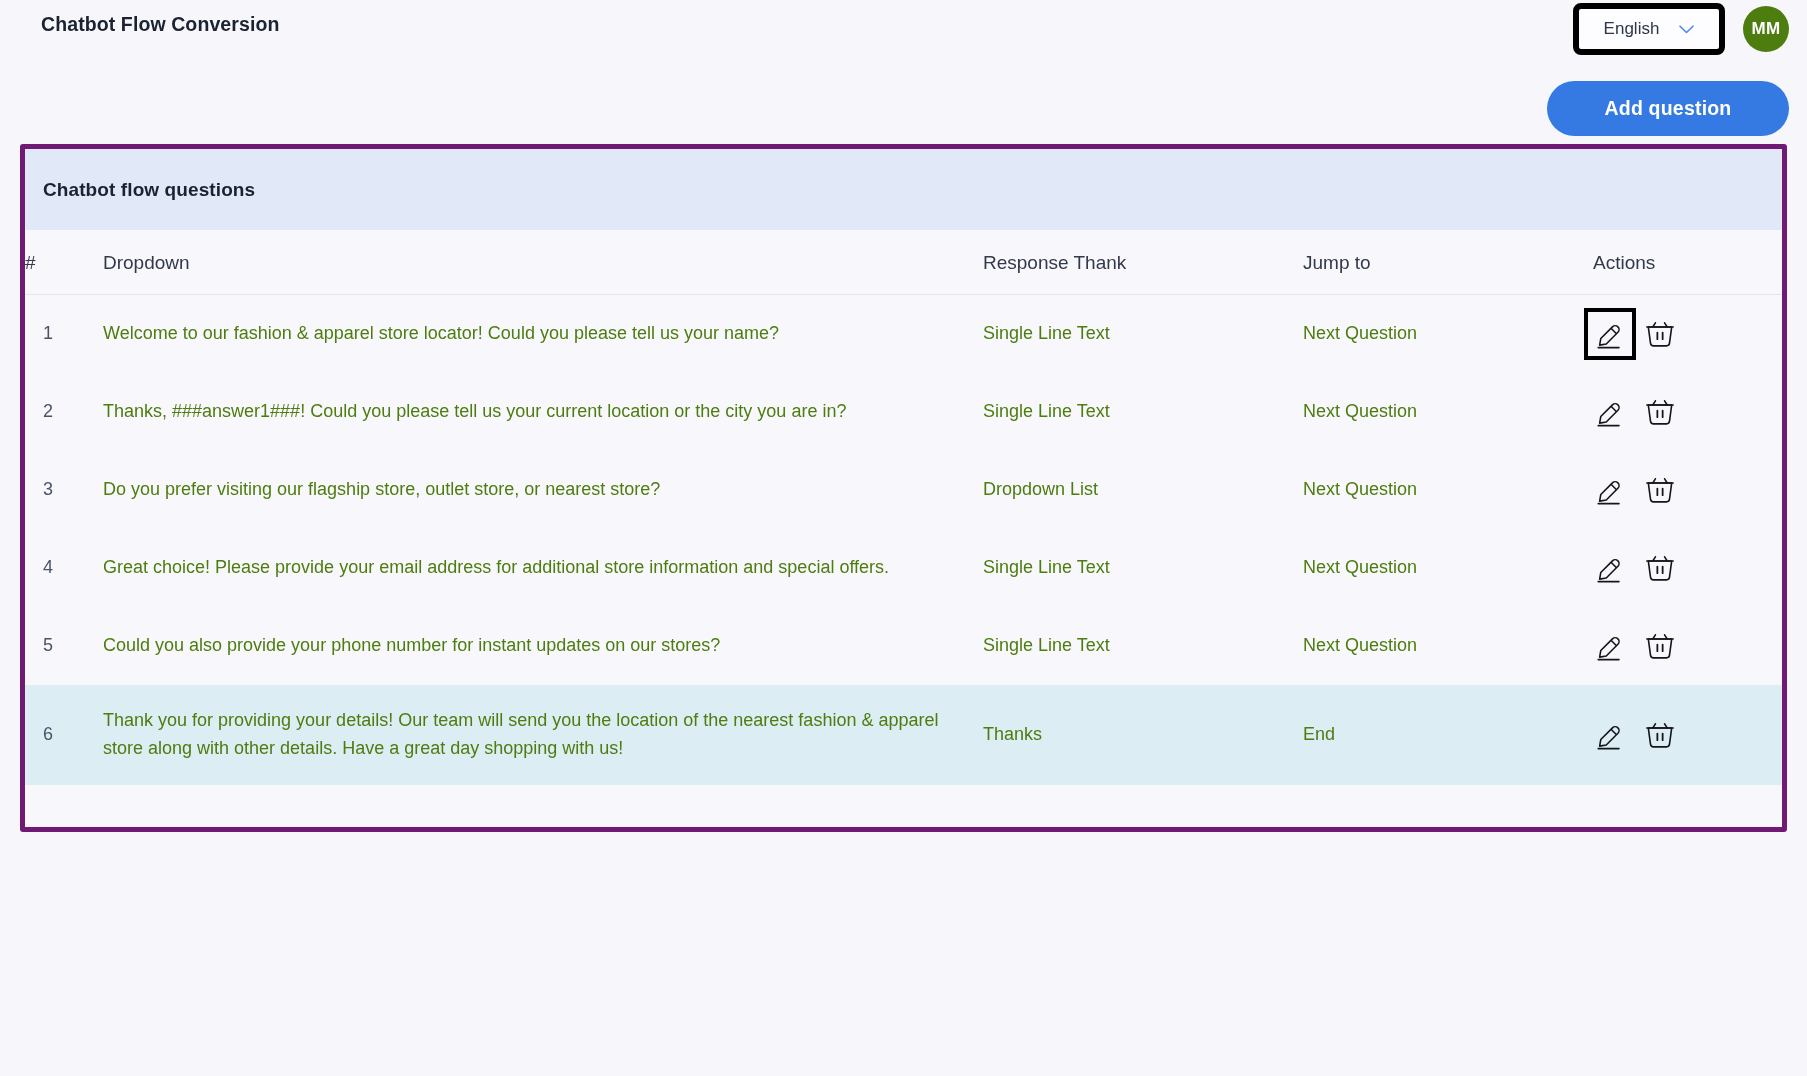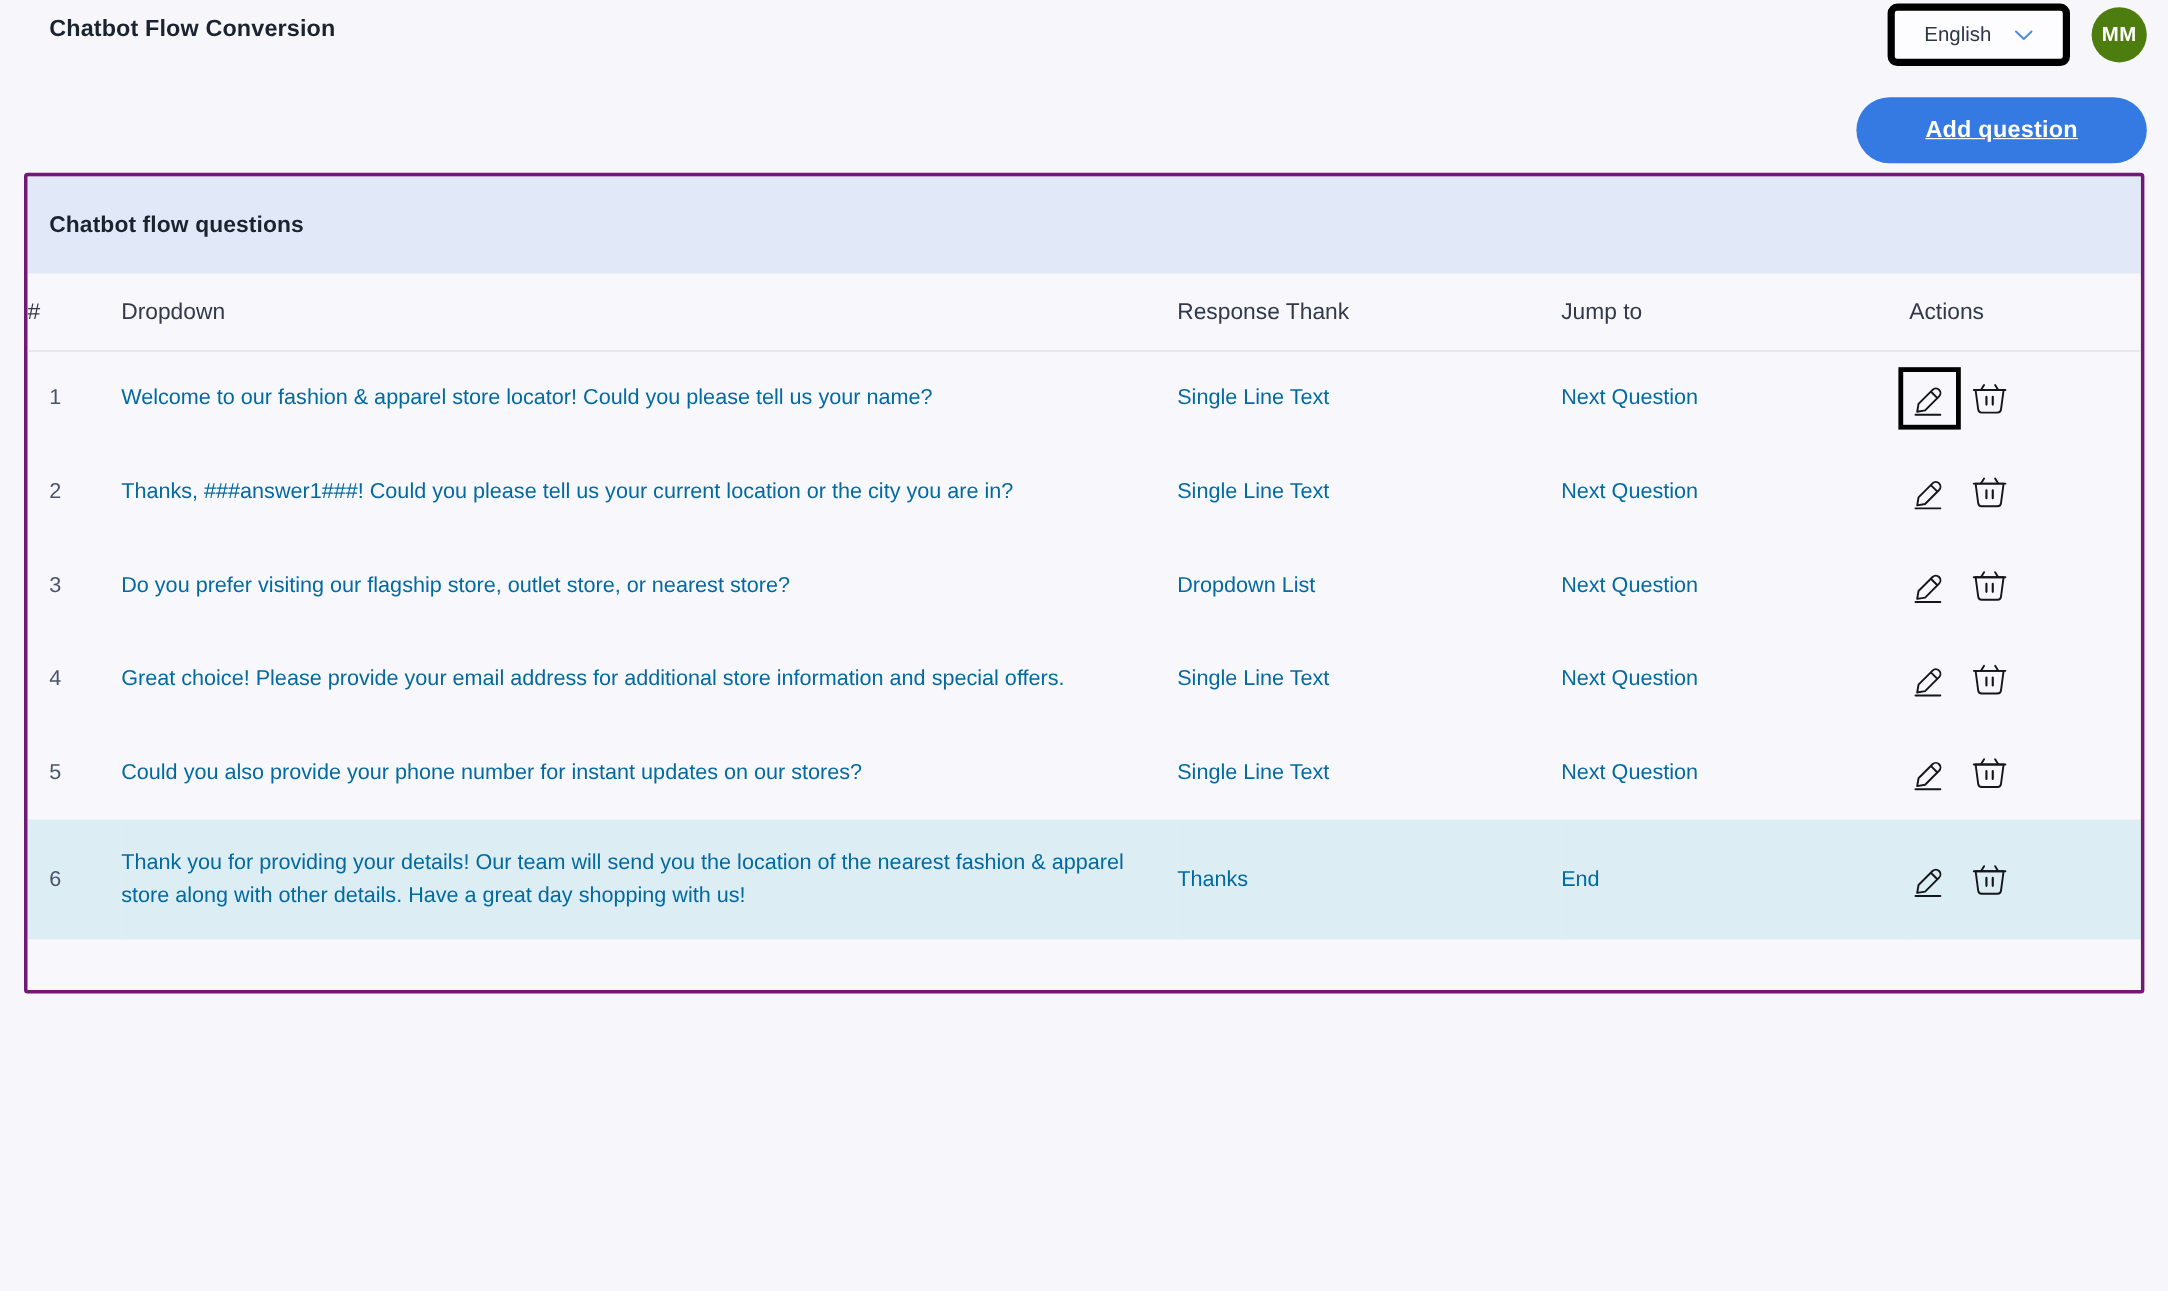--- a/index.html
+++ b/index.html
@@ -86,28 +86,27 @@
     height: 55px;
     border: none;
     border-radius: 28px;
     background: #347ae2;
     color: #ffffff;
     font-family: "Liberation Sans", sans-serif;
     font-size: 19.5px;
     font-weight: bold;
     cursor: pointer;
     letter-spacing: 0.2px;
-    text-decoration: underline;
   }
 
   
   .card {
     position: relative;
     margin: 0 20px;
-    border: 3px solid #701a75;
+    border: 5px solid #701a75;
     border-radius: 3px;
     background: #f8f8fc;
     overflow: hidden;
   }
   .card-header {
     background: #e1e9f8;
     height: 81px;
     display: flex;
     align-items: center;
     padding-left: 18px;
@@ -135,21 +134,21 @@
     background: #f8f8fc;
   }
   th.col-num, td.col-num      { width: 78px;  padding-left: 18px; }
   th.col-q,   td.col-q        { width: 880px; padding-right: 30px; }
   th.col-rt,  td.col-rt       { width: 320px; }
   th.col-jt,  td.col-jt       { width: 290px; }
   th.col-act, td.col-act      { width: auto;  }
 
   table.flow-table tbody td {
     font-size: 18px;
-    color: #0369a1;
+    color: #4d7c0f;
     padding-top: 22px;
     padding-bottom: 22px;
     vertical-align: middle;
     line-height: 1.55;
   }
   tbody tr.row { background: #f8f8fc; }
   tbody tr.row.highlight { background: #dcedf4; }
   tbody tr.row td.col-num { color: #49536b; font-size: 18px; }
 
   

